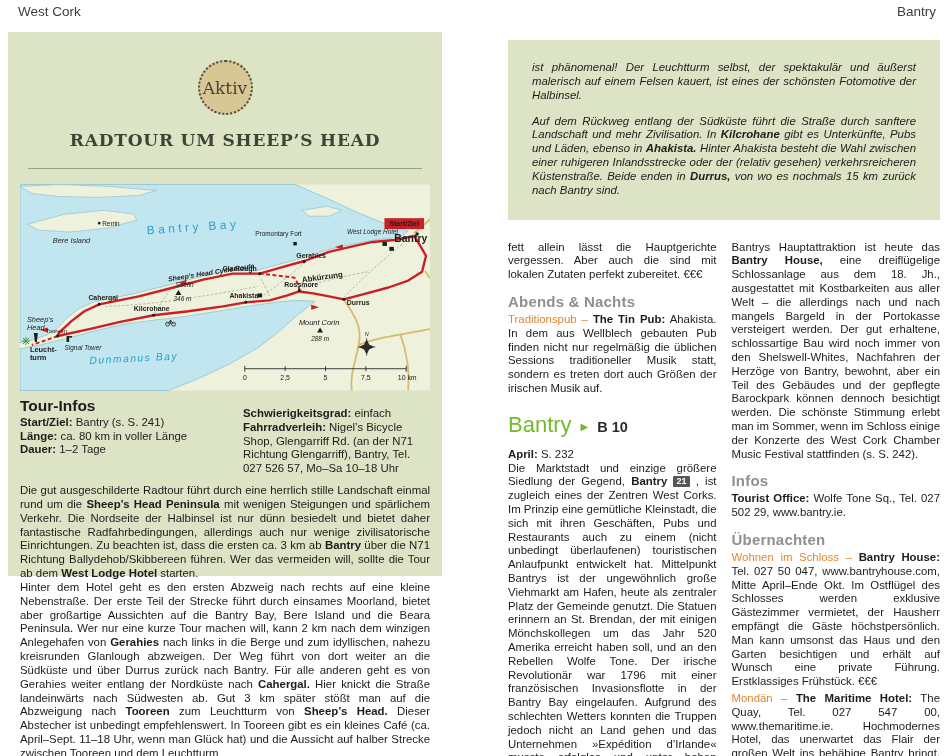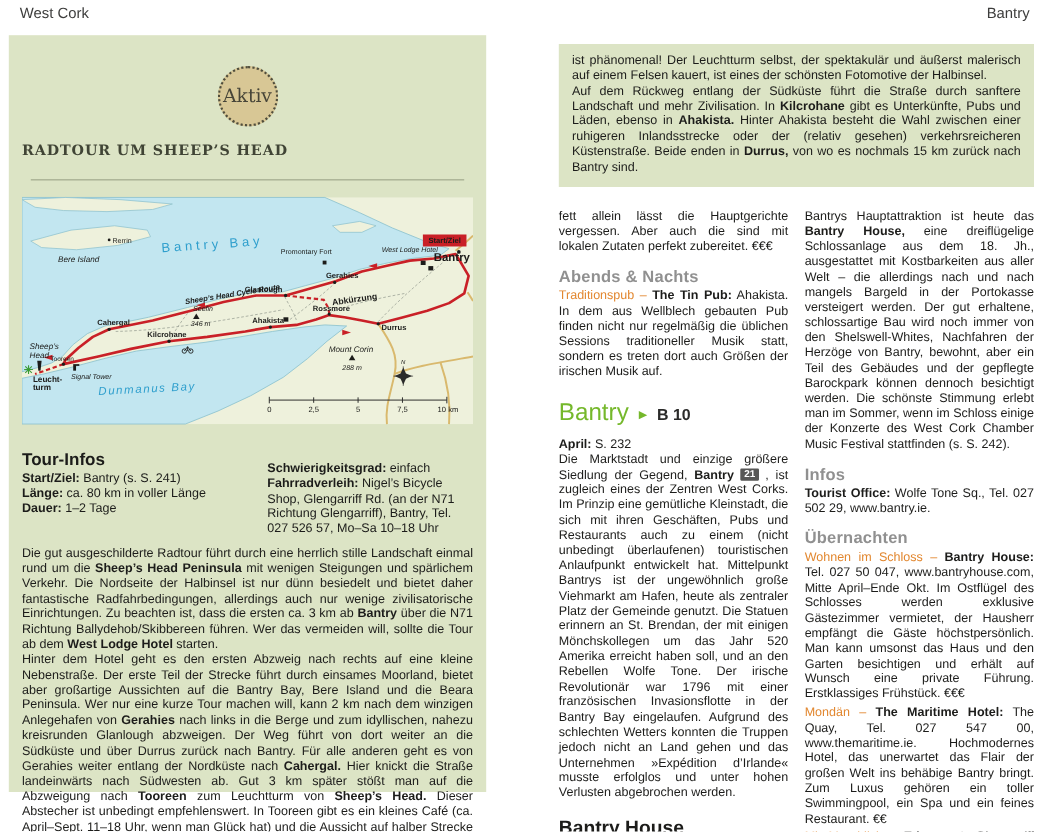--- a/index.html
+++ b/index.html
@@ -4,40 +4,40 @@
 <style>
   html,body{margin:0;padding:0;}
   body{background:#ffffff;font-family:"Liberation Sans",sans-serif;color:#1c1c1a;}
   .sheet{position:relative;width:946px;height:756px;background:#fff;overflow:hidden;}
 
   .running-head{position:absolute;top:4px;font-size:13.5px;color:#3d3d3c;}
   .rh-left{left:18px;text-align:center;}
   .rh-right{right:10px;text-align:right;}
 
   
-  .panel-left{position:absolute;left:8px;top:32px;width:434px;height:688px;background:#dce4c5;box-sizing:border-box;padding:0 12px;}
+  .panel-left{position:absolute;left:8px;top:32px;width:434px;height:544px;background:#dce4c5;box-sizing:border-box;padding:0 12px;}
   .badge-wrap{text-align:center;}
   .badge{margin:28px auto 0;width:55px;height:55px;border-radius:50%;background:#d8c795;border:2px dotted #514e3c;box-sizing:border-box;display:flex;align-items:center;justify-content:center;}
   .badge span{font-family:"DejaVu Serif",serif;font-size:17px;color:#474538;}
-  .tour-title{margin:15px 0 0;text-align:left;font-family:"DejaVu Serif",serif;font-weight:bold;font-size:13px;letter-spacing:.8px;color:#404435;}
+  .tour-title{margin:15px 0 0;text-align:center;font-family:"DejaVu Serif",serif;font-weight:bold;font-size:17px;letter-spacing:.8px;color:#404435;}
   .tour-rule{margin:18px 8px 0;border:0;border-top:1px solid #9ba387;}
   .map{display:block;margin:14px auto 0;width:410px;height:209px;}
 
-  .tour-infos{margin-top:25px;display:grid;grid-template-columns:1fr 1fr;column-gap:12px;font-size:11.4px;line-height:13.8px;gap:36px;}
+  .tour-infos{margin-top:7px;display:grid;grid-template-columns:1fr 1fr;column-gap:12px;font-size:11.4px;line-height:13.8px;gap:36px;}
   .tour-infos h3{margin:0 0 3px;font-size:15.5px;color:#1c1c1a;}
   .ti{margin:0;}
   .ti-col2{padding-top:8px;}
 
   .tour-body{margin-top:8px;font-size:11.4px;line-height:13.85px;text-align:justify;}
   .tour-body p{margin:0;}
 
   
   .page-right{position:absolute;left:508px;top:40px;width:432px;}
   .green-box{background:#dce4c5;box-sizing:border-box;padding:9px 12px 10px;font-size:11.4px;line-height:13.85px;text-align:justify;}
-  .green-box p{margin:0;}
+  .green-box p{margin:12px;font-style:italic;}
   .cols{margin-top:21px;display:flex;gap:15px;}
   .col{flex:1;min-width:0;}
   .body{margin:0;font-size:11.4px;line-height:13.8px;}
   .j{text-align:justify;}
   .sp{margin-top:3px;}
   .gray-h{margin:11px 0 3px;font-size:15px;font-weight:bold;color:#909090;letter-spacing:.2px;}
   .black-h{margin:13px 0 7px;font-size:17.5px;font-weight:bold;color:#1c1c1a;}
   .place-head{margin:16px 0 10px;display:flex;align-items:baseline;gap:9px;}
   .place-name{color:#75b82b;font-size:22px;}
   .place-arrow{color:#75b82b;font-size:10px;position:relative;top:-2px;}

